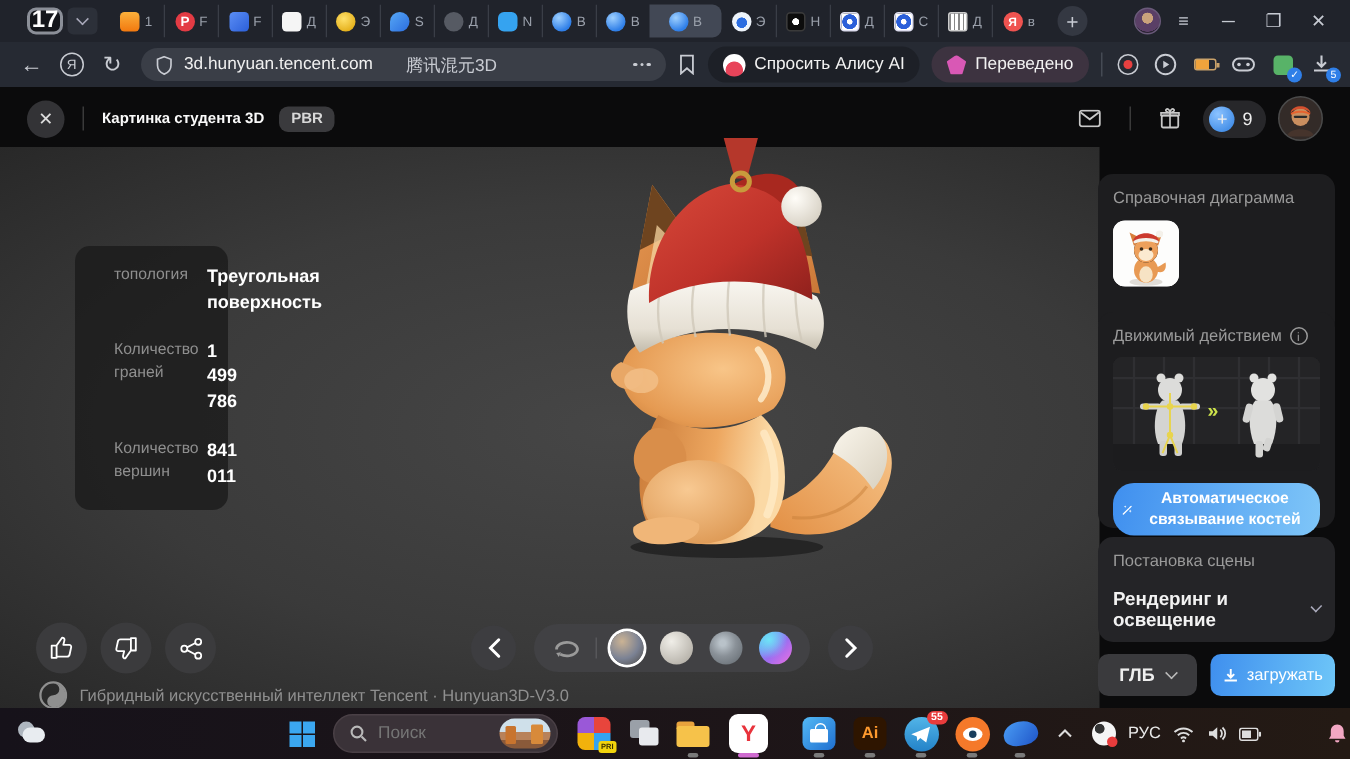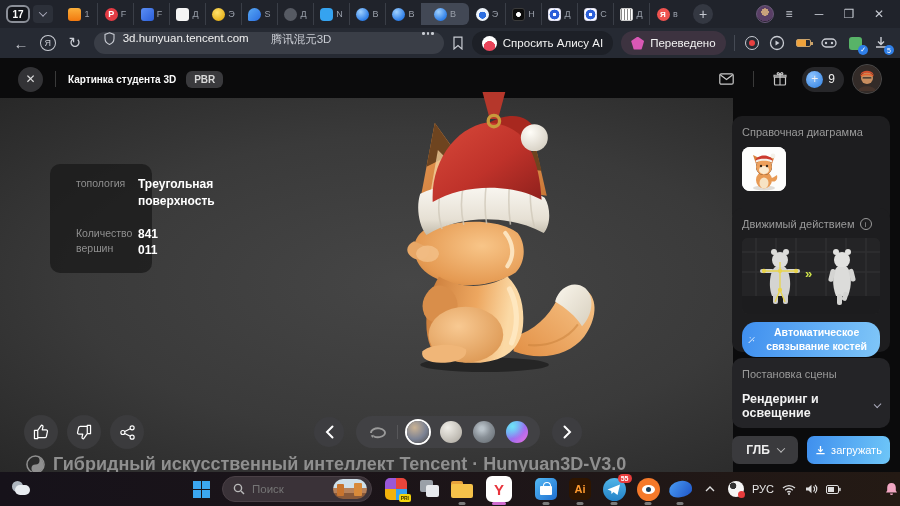--- a/index.html
+++ b/index.html
@@ -4,22 +4,22 @@
 <style>
   * { margin:0; padding:0; box-sizing:border-box; }
   html,body { background:#000; }
   #stage { position:relative; width:900px; height:506px; overflow:hidden;
            font-family:"Liberation Sans", sans-serif; background:#0c0c0d; color:#eee; }
 
   
   .tabbar { position:absolute; top:0; left:0; width:900px; height:28px; background:#20232b;
             display:flex; align-items:center; padding:0 6px; }
   .tabcount { width:24px; height:18px; border:2px solid #8b8f98; border-radius:6px; color:#fff;
-              font-size:10px; font-weight:bold; display:flex; align-items:center; justify-content:center;
-              background:#14161b; }
+              font-size:16px; font-weight:bold; display:flex; align-items:center; justify-content:center;
+              background:#14161b;margin-left:12px; }
   .tabchev { width:20px; height:18px; margin-left:3px; border-radius:4px; background:#2c3039;
              display:flex; align-items:center; justify-content:center; }
   .chev-d { width:6px; height:6px; border-right:1.5px solid #aab; border-bottom:1.5px solid #aab;
             transform:rotate(45deg) translate(-1px,-1px); }
   .tabs { display:flex; align-items:center; margin-left:8px; height:28px; }
   .tab { width:36px; height:22px; display:flex; align-items:center; justify-content:center; gap:3px;
          overflow:hidden; border-radius:6px; }
   .tab + .tab { border-left:1px solid #3a3e47; border-radius:0 6px 6px 0; }
   .tab.active { width:48px; background:#424855; border-left:none; }
   .tab.active + .tab { border-left:none; }
@@ -47,21 +47,21 @@
   .tb-avatar { width:18px; height:18px; border-radius:50%;
                background:radial-gradient(circle at 50% 38%,#caa27c 28%,#5a3f66 30% 70%,#2a2233 72%); border:1px solid #6a5a7a; }
   .winctl { color:#c6cad2; font-size:12px; width:30px; text-align:center; }
 
   
   .toolbar { position:absolute; top:28px; left:0; width:900px; height:30px; background:#262a33;
              display:flex; align-items:center; padding:0 10px; gap:8px; }
   .nav-glyph { color:#c9ccd3; font-size:15px; width:22px; text-align:center; }
   .ya-circle { width:16px; height:16px; border:1.4px solid #c9ccd3; border-radius:50%; color:#c9ccd3;
                font-size:9px; display:flex; align-items:center; justify-content:center; }
-  .addr { height:22px; width:352px; background:#3a3e47; border-radius:12px; display:flex; align-items:flex-start;
+  .addr { height:22px; width:352px; background:#3a3e47; border-radius:12px; display:flex; align-items:center;
           padding:0 10px; gap:8px; }
   .addr .url { font-size:11.5px; color:#f0f0f0; }
   .addr .ptitle { font-size:11.5px; color:#c9ccd3; margin-left:14px; }
   .dots3 { margin-left:auto; display:flex; gap:2px; }
   .dots3 i { width:2.5px; height:2.5px; border-radius:50%; background:#c9ccd3; }
   .pillbtn { height:24px; border-radius:12px; display:flex; align-items:center; gap:6px; padding:0 10px;
              font-size:11.5px; color:#f2f2f2; white-space:nowrap; }
   .alice { background:#1d2027; }
   .alice-ic { width:15px; height:15px; border-radius:50%;
               background:radial-gradient(circle at 50% 72%,#e8445a 42%,#ffffff 46%); }
@@ -119,21 +119,21 @@
   .sph { width:22px; height:22px; border-radius:50%; }
   .sph.active { box-shadow:0 0 0 2px #fff; }
   .ic-textured { background:radial-gradient(circle at 35% 30%, #cbb394, #7b8294 55%, #4e4a44); }
   .ic-matte { background:radial-gradient(circle at 35% 30%, #f0eee8, #a8a39a); }
   .ic-marble { background:radial-gradient(circle at 40% 35%, #b9c2c9 10%, #8a9198 45%, #5f666c); }
   .ic-gradient { background:radial-gradient(circle at 30% 25%, #6fe3f7, rgba(0,0,0,0) 55%),
                  linear-gradient(135deg,#4fc3f7,#9c6df0 55%,#f06fe0); }
 
   
   .wmark { position:absolute; left:26px; top:356px; display:flex; align-items:center; gap:8px; }
-  .wmark span { font-size:18px; font-weight:bold; color:#8f8f8f; }
+  .wmark span { font-size:11px; font-weight:normal; color:#8f8f8f; }
 
   
   .card { position:absolute; left:732px; width:158px; background:#1d1d1f; border-radius:10px; padding:10px; }
   .clabel { font-size:11px; color:#9a9a9a; display:flex; align-items:center; gap:5px; }
   .thumb { margin-top:9px; width:44px; height:44px; border-radius:8px; background:#fff; overflow:hidden; }
   .riggimg { margin-top:8px; width:138px; height:76px; border-radius:6px; background:#29292b; overflow:hidden; }
   .rigbtn { margin-top:8px; width:138px; min-height:32px; border-radius:14px;
             background:linear-gradient(100deg,#3f8fef,#7fc6f8); color:#fff; font-size:10.5px; font-weight:bold;
             display:flex; align-items:center; justify-content:center; gap:4px; text-align:center; padding:4px 6px; line-height:1.3;}
   .infoi { width:12px; height:12px; border:1px solid #9a9a9a; border-radius:50%; font-size:8px; color:#9a9a9a;
@@ -437,20 +437,24 @@
         <circle cx="156" cy="44" r="13" fill="url(#pomG)"></circle>
         <circle cx="117" cy="28" r="5.5" fill="none" stroke="#c89a3c" stroke-width="3.2"></circle>
       </svg>
 
       <div class="stats">
         <div class="srow">
           <div class="slabel">топология</div>
           <div class="sval">Треугольная поверхность</div>
         </div>
         <div class="srow">
+          <div class="slabel">Количество граней</div>
+          <div class="sval">1 499 786</div>
+        </div>
+        <div class="srow">
           <div class="slabel">Количество вершин</div>
           <div class="sval">841 011</div>
         </div>
       </div>
 
       <div class="reacts">
         <div class="rbtn">
           <svg width="18" height="18" viewBox="0 0 22 22">
               <path d="M3 9 h4 v10 h-4 Z M7 18 h8.5 c1 0 1.9-.7 2.1-1.7 l1.3-6 c.2-1-.6-1.9-1.6-1.9 h-4.8 l.9-3.6 c.3-1.2-.6-2.3-1.8-2.3 L7 9" fill="none" stroke="#fff" stroke-width="1.5" stroke-linejoin="round"></path>
             </svg>

